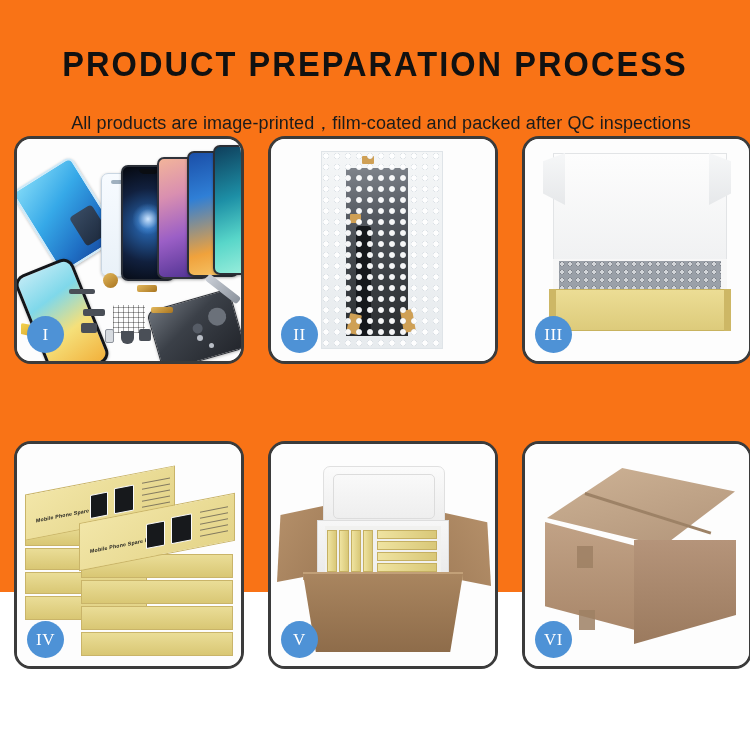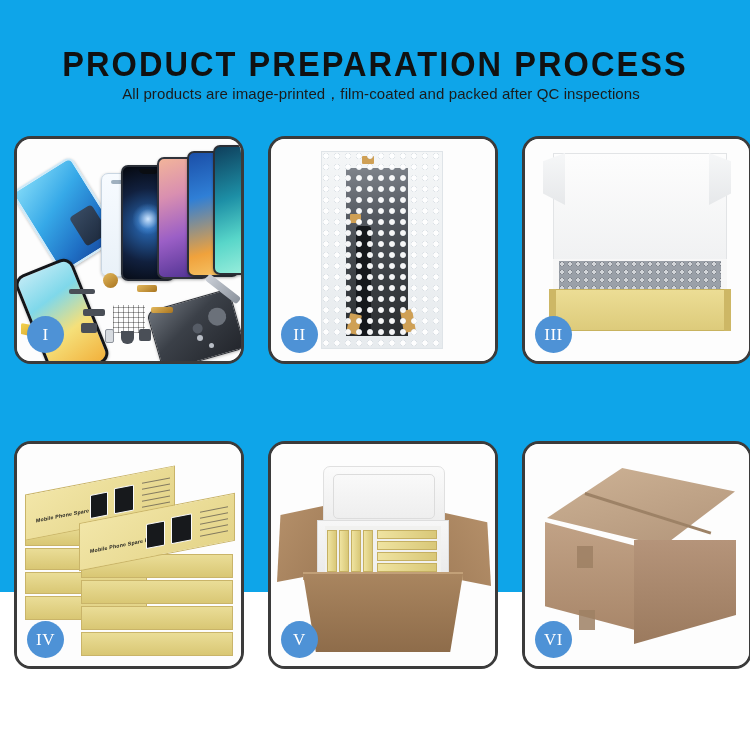--- a/index.html
+++ b/index.html
@@ -2,34 +2,34 @@
 <html><head>
 <meta charset="utf-8">
 <style>
   * { box-sizing: border-box; margin: 0; padding: 0; }
   html, body {
     width: 750px; height: 750px;
     background: #ffffff;
     font-family: "Liberation Sans", sans-serif;
     overflow: hidden;
   }
-  #root { position: relative; width: 750px; height: 592px; background:#0ea5e9; }
+  #root { position: relative; width: 750px; height: 592px; background:#f97316; }
 
   
   .header { position:absolute; left:0; top:0; width:750px; text-align:center; }
   .title {
     font-size: 35px; font-weight: 700; color:#111;
     letter-spacing: 2.2px; line-height: 1;
     margin-top: 46px;
     transform: scaleX(0.93); transform-origin: center;
     white-space: nowrap;
   }
   .subtitle {
-    font-size: 15px; font-weight: 400; color:#1b1b1b;
-    margin-top: 4px; letter-spacing: .1px; white-space: nowrap; padding-left: 12px;
+    font-size: 18px; font-weight: 400; color:#1b1b1b;
+    margin-top: 30px; letter-spacing: .1px; white-space: nowrap; padding-left: 12px;
   }
 
   
   .grid { position:absolute; left:0; top:136px; width:750px; }
   .panel {
     position:absolute; width:230px; height:228px;
     border: 3px solid #3b3b3b; border-radius: 17px;
     background:#fefefe; overflow:hidden;
   }
   .p-c1 { left: 14px; }  .p-c2 { left: 268px; } .p-c3 { left: 522px; }

